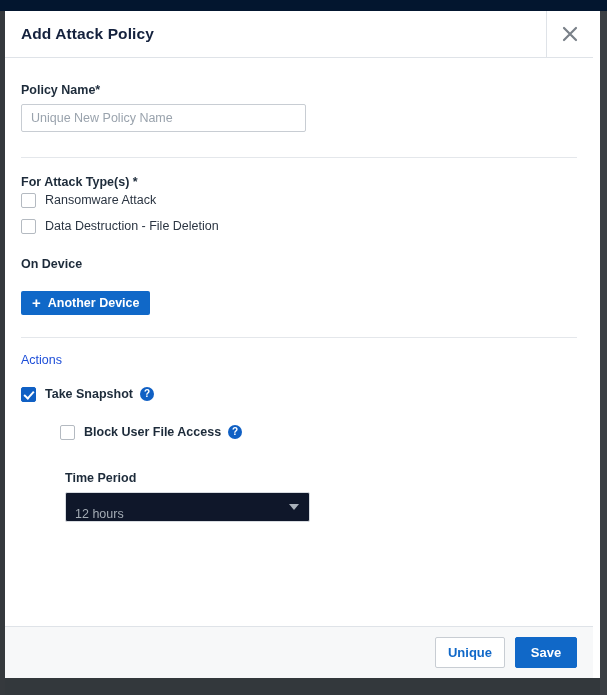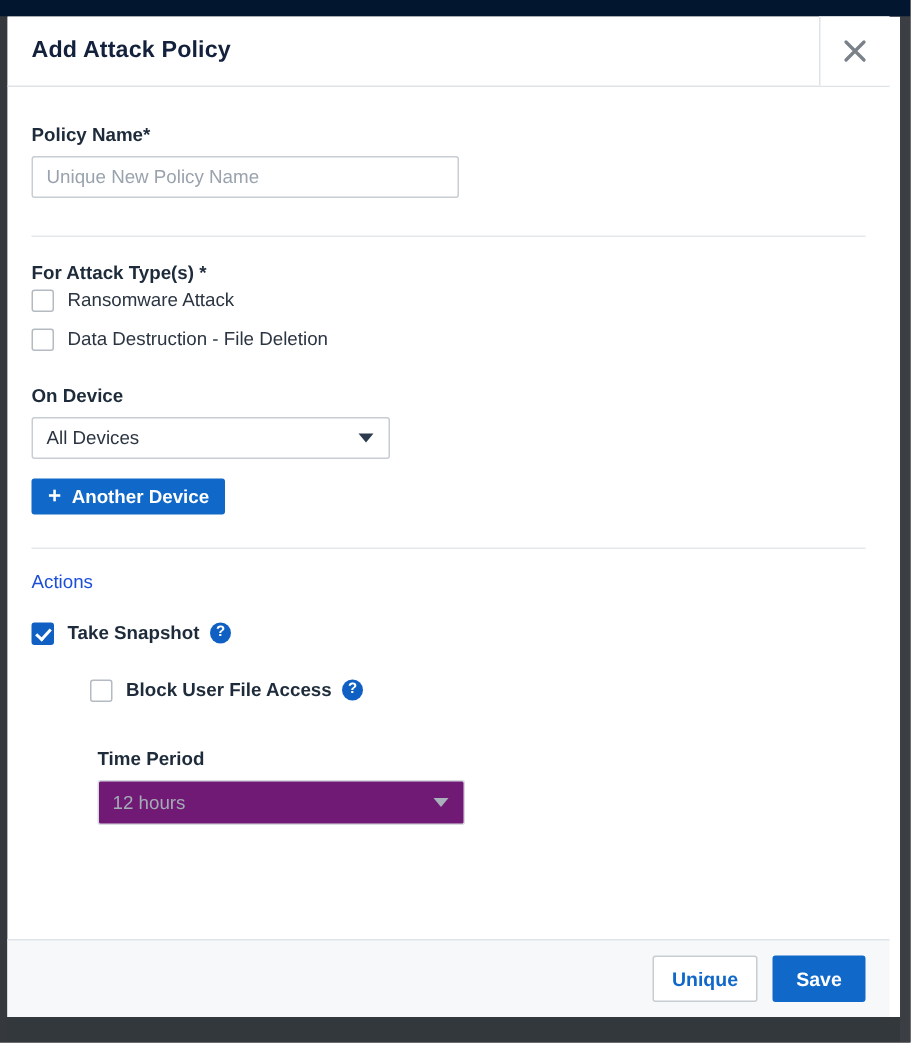--- a/index.html
+++ b/index.html
@@ -221,24 +221,25 @@
     position: absolute;
     right: 10px;
     top: 50%;
     margin-top: -3px;
     width: 0; height: 0;
     border-left: 5.5px solid transparent;
     border-right: 5.5px solid transparent;
     border-top: 6px solid #2b3b4d;
   }
   .select.disabled {
-    background: #701a75;
+    background: #0f172a;
     border-color: #d7dbe0;
     color: #a3abb4;
     cursor: default;
+    align-items: flex-end;
   }
   .select.disabled .caret { border-top-color: #a9b1ba; }
 
   .btn-primary-small {
     display: inline-flex;
     align-items: center;
     gap: 7px;
     background: #1068c8;
     color: #fff;
     border: none;
@@ -344,24 +345,20 @@
       </div>
 
       <div class="cb-row">
         <span class="cb-box"></span>
         <span class="cb-label">Data Destruction - File Deletion</span>
       </div>
     </div>
 
     <div class="section" style="padding-top:12px;">
       <div class="field-label">On Device</div>
-      <div class="select">
-        <span>All Devices</span>
-        <span class="caret"></span>
-      </div>
       <button class="btn-primary-small" style="margin-top:13px;">
         <span class="plus-glyph">+</span>
         <span>Another Device</span>
       </button>
     </div>
 
     <div class="divider" style="margin-top:22px;"></div>
 
     <div class="section" style="padding-top:15px;">
       <div class="field-label-regular">Actions</div>

